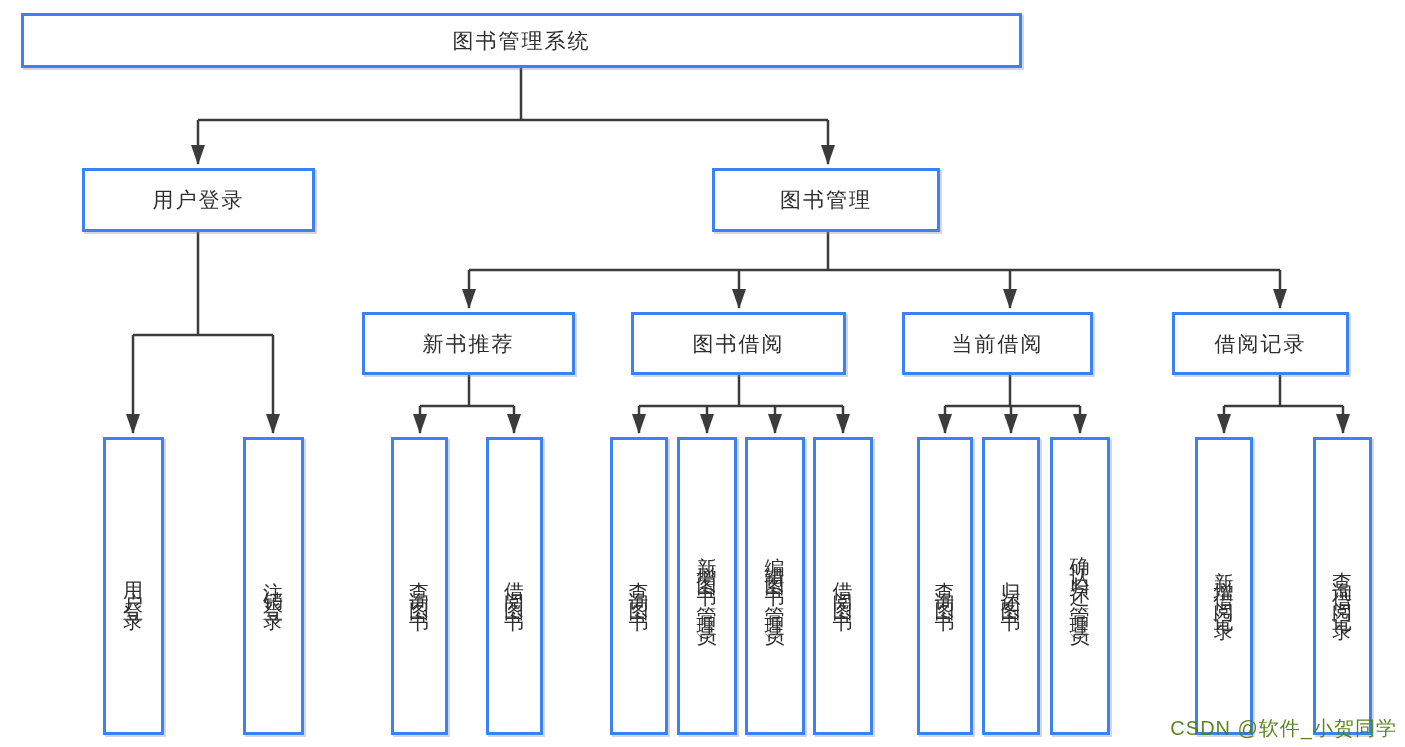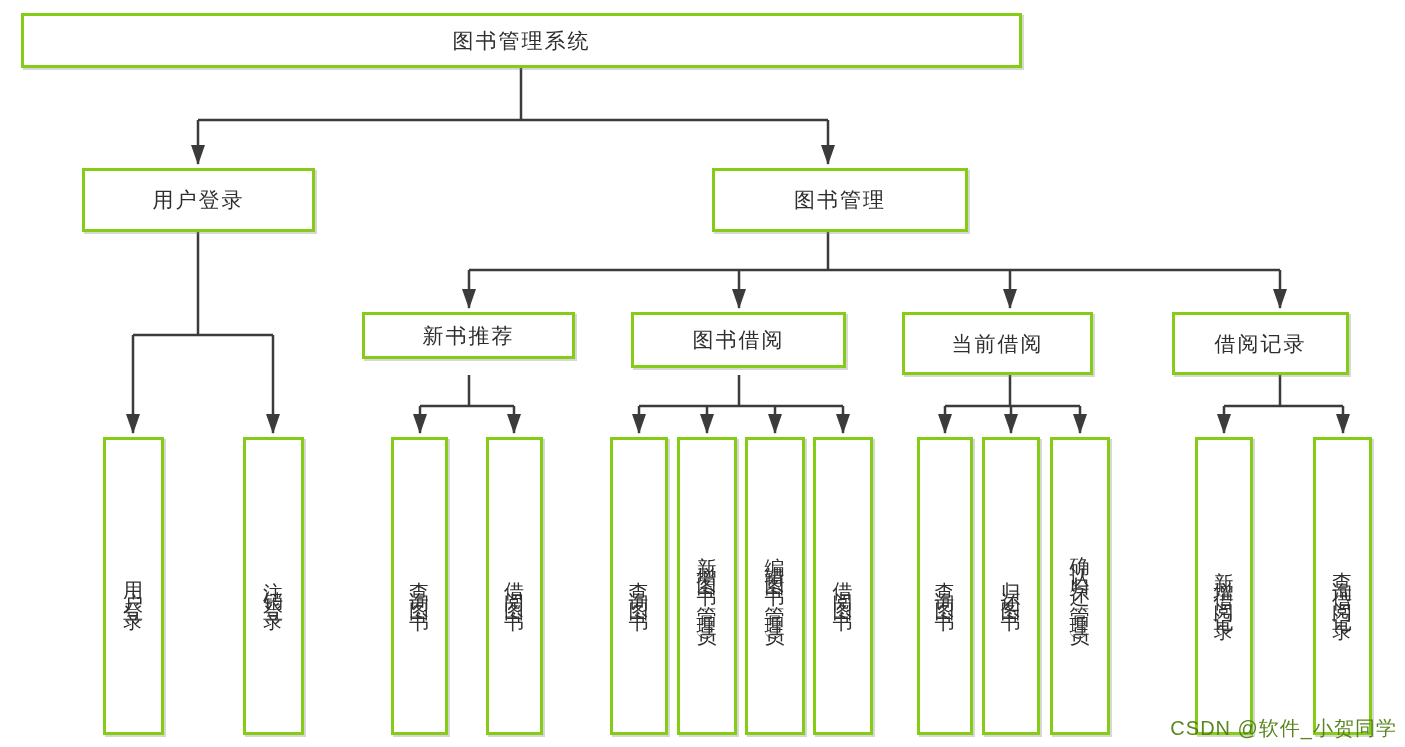--- a/index.html
+++ b/index.html
@@ -14,21 +14,21 @@
   .connectors {
     position: absolute;
     left: 0; top: 0;
     width: 1405px; height: 747px;
     z-index: 0;
   }
   .node {
     position: absolute;
     box-sizing: border-box;
     background: #ffffff;
-    border: 3px solid #84cc16;
+    border: 3px solid #3b82f6;
     box-shadow: 2px 2px 0 rgba(140,140,140,0.35);
     display: flex;
     align-items: center;
     justify-content: center;
     color: #2e2e2e;
     z-index: 1;
   }
   .hnode {
     font-size: 21px;
     letter-spacing: 2px;
@@ -110,28 +110,28 @@
     </g>
   </svg>
 
   <div class="node hnode" style="left:21px; top:13px; width:1001px; height:55px;">
     <span>图书管理系统</span>
   </div>
 
   <div class="node hnode" style="left:82px; top:168px; width:233px; height:64px;">
     <span>用户登录</span>
   </div>
-  <div class="node hnode" style="left:712px; top:168px; width:256px; height:64px;">
+  <div class="node hnode" style="left:712px; top:168px; width:228px; height:64px;">
     <span>图书管理</span>
   </div>
 
-  <div class="node hnode" style="left:362px; top:312px; width:213px; height:47px;">
+  <div class="node hnode" style="left:362px; top:312px; width:213px; height:63px;">
     <span>新书推荐</span>
   </div>
-  <div class="node hnode" style="left:631px; top:312px; width:215px; height:56px;justify-content:center;">
+  <div class="node hnode" style="left:631px; top:312px; width:215px; height:63px;justify-content:center;">
     <span>图书借阅</span>
   </div>
   <div class="node hnode" style="left:902px; top:312px; width:191px; height:63px;">
     <span>当前借阅</span>
   </div>
   <div class="node hnode" style="left:1172px; top:312px; width:177px; height:63px;">
     <span>借阅记录</span>
   </div>
 
   <div class="node vnode" style="left:103px; top:437px; width:61px; height:298px;">

